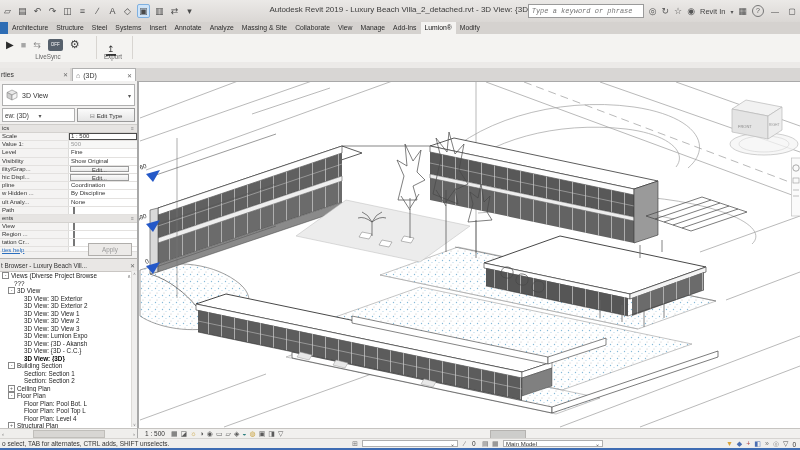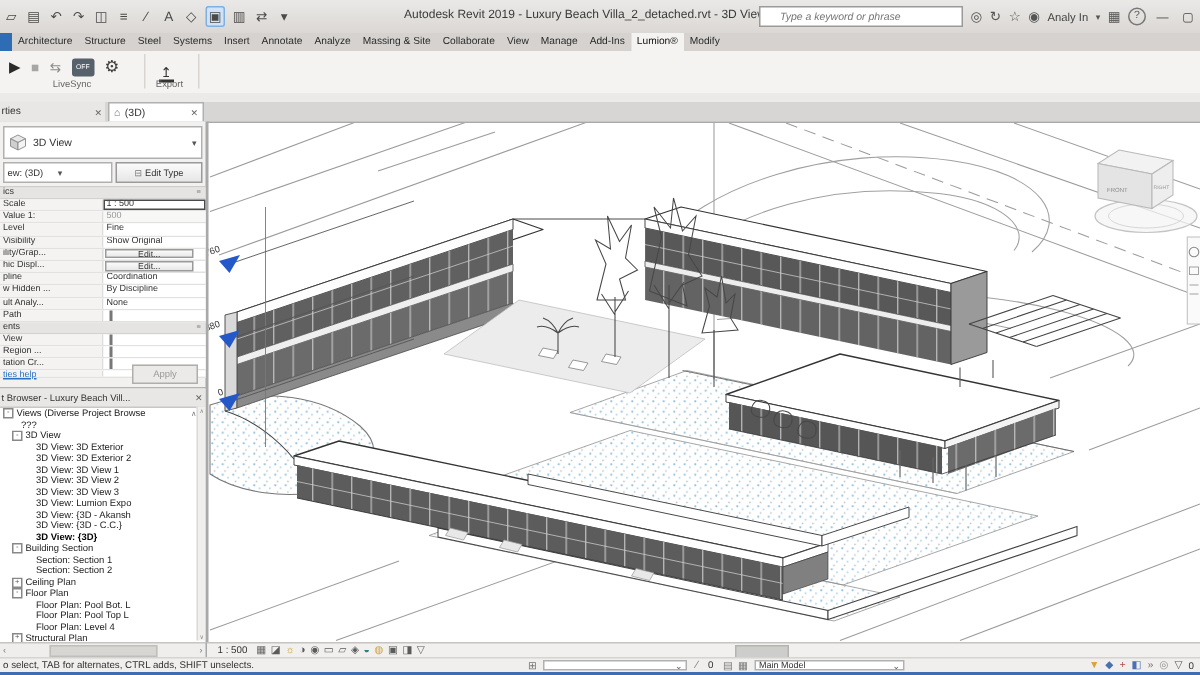--- a/index.html
+++ b/index.html
@@ -6,21 +6,21 @@
   body{width:800px;height:450px;position:relative;overflow:hidden;background:#fff;
        font-family:"Liberation Sans",sans-serif;color:#333;-webkit-font-smoothing:antialiased}
   .abs{position:absolute}
   
   .titlebar{left:0;top:0;width:800px;height:22px;background:linear-gradient(#ebe9e7,#dad7d4);border-bottom:1px solid #b9b6b3}
   .qat{left:2px;top:4px;display:flex;gap:4px;align-items:center}
   .qat-ic{font-size:9px;line-height:12px;color:#4a4a4a;width:11px;text-align:center;cursor:default}
   .qat-ic.hl{background:#cfe4f8;border:1px solid #7fb0e0;border-radius:2px}
   .wtitle{left:0;top:0;width:800px;height:22px;text-align:center;font-size:8px;line-height:20px;color:#3a3a3a}
   .tright{right:2px;top:3px;display:flex;gap:5px;align-items:center;height:16px}
-  .searchbox{width:108px;height:12px;border:1px solid #9a9a9a;background:#fff;font-size:7px;font-style:italic;color:#777;padding:0 13px;font-family:Liberation Sans, sans-serif}
+  .searchbox{width:108px;height:12px;border:1px solid #9a9a9a;background:#fff;font-size:7px;font-style:italic;color:#777;padding:0 3px;font-family:Liberation Mono, monospace}
   .t-ic{font-size:9px;color:#555;line-height:14px}
   .signin{font-size:7.5px;color:#444}
   .helpcirc{width:10px;height:10px;border:1px solid #777;border-radius:50%;font-size:7px;line-height:10px;text-align:center;color:#555}
   .winbtn{font-size:8px;color:#444;width:12px;text-align:center}
   
   .tabrow{left:0;top:22px;width:800px;height:12px;background:#d5d2cf;display:flex;align-items:stretch}
   .filetab{width:8px;background:#2e6db4}
   .rtab{padding:0 4px;font-size:6.8px;line-height:12px;color:#2b2b2b;white-space:nowrap;cursor:default}
   .rtab.active{background:#f4f3f1;color:#111}
   
@@ -111,21 +111,21 @@
       <span class="qat-ic">⇄</span>
       <span class="qat-ic">▾</span>
     </div>
   <div class="abs wtitle">Autodesk Revit 2019 - Luxury Beach Villa_2_detached.rvt - 3D View: {3D}</div>
   <div class="abs tright">
     <input class="searchbox" placeholder="Type a keyword or phrase" style="">
     <span class="t-ic">◎</span>
     <span class="t-ic">↻</span>
     <span class="t-ic">☆</span>
     <span class="t-ic">◉</span>
-    <span class="signin">Analy In</span>
+    <span class="signin">Revit In</span>
     <span class="t-ic gv"></span>
     <span class="t-ic">▦</span>
     <span class="helpcirc">?</span>
     <span class="winbtn">—</span>
     <span class="winbtn">▢</span>
   </div>
 </div>
 
 <div class="abs tabrow">
   <div class="filetab"></div>

